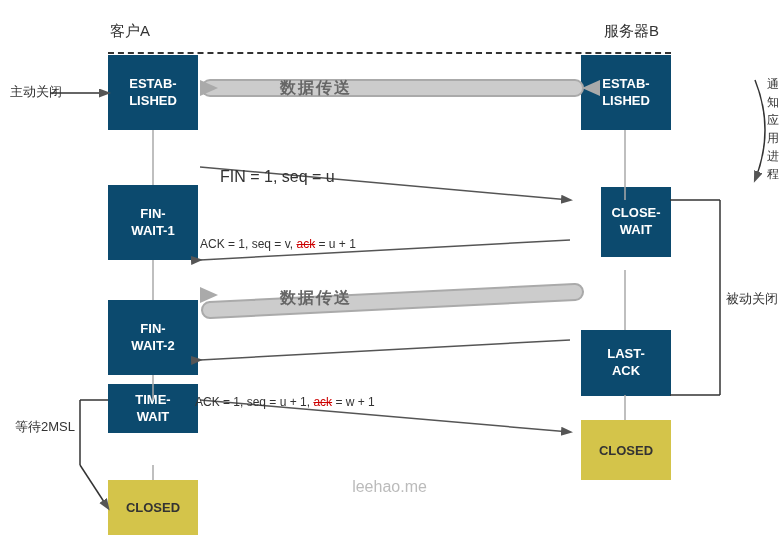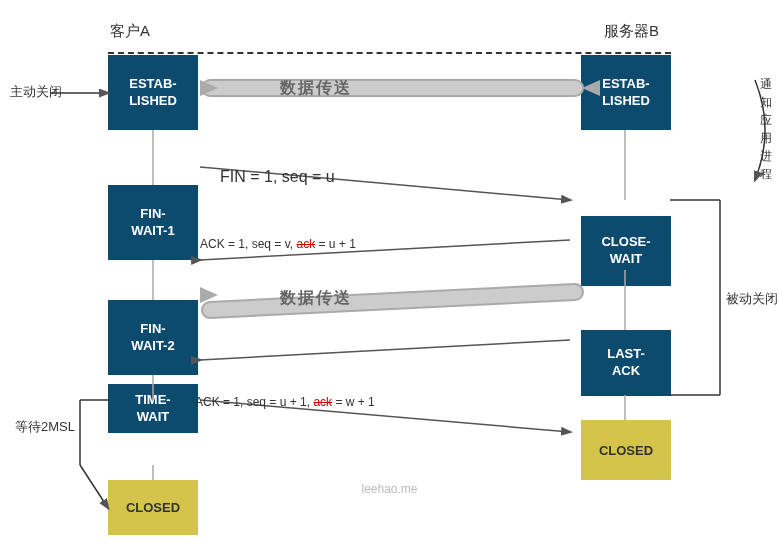--- a/index.html
+++ b/index.html
@@ -105,22 +105,22 @@
 
     
     .estab-right {
       right: 108px;
       top: 55px;
       width: 90px;
       height: 75px;
     }
     .close-wait {
       right: 108px;
-      top: 216px;
-      width: 90px;
+      top: 187px;
+      width: 70px;
       height: 70px;
     }
     .last-ack {
       right: 108px;
       top: 330px;
       width: 90px;
       height: 66px;
     }
     .closed-right {
       right: 108px;
@@ -128,21 +128,21 @@
       width: 90px;
       height: 60px;
     }
 
     
     .watermark {
       position: absolute;
       bottom: 55px;
       left: 50%;
       transform: translateX(-50%);
-      font-size: 12px;
+      font-size: 16px;
       color: #bbb;
     }
 
     
     .arrows-svg {
       position: absolute;
       top: 0;
       left: 0;
       width: 779px;
       height: 551px;
@@ -243,16 +243,16 @@
 
 
   <div style="position:absolute; top:395px; left:195px; font-size:12px; color:#333;">ACK = 1, seq = u + 1, <span style="text-decoration:line-through;color:#c00;">ack</span> = w + 1</div>
 
   <div style="position:absolute; top:83px; left:10px; font-size:13px; color:#333;">主动关闭</div>
 
   <div style="position:absolute; top:418px; left:15px; font-size:13px; color:#333;">等待2MSL</div>
 
   <div style="position:absolute; top:290px; left:726px; font-size:13px; color:#333;">被动关闭</div>
 
-  <div style="position:absolute; top:75px; left:746px; font-size:12px; color:#333; line-height:1.5; text-align:left;margin-left:14px;">通知<br>应用<br>进程</div>
+  <div style="position:absolute; top:75px; left:746px; font-size:12px; color:#333; line-height:1.5; text-align:right;margin-left:14px;">通知<br>应用<br>进程</div>
 
   <div class="watermark">leehao.me</div>
 </div>
 
 </body></html>

